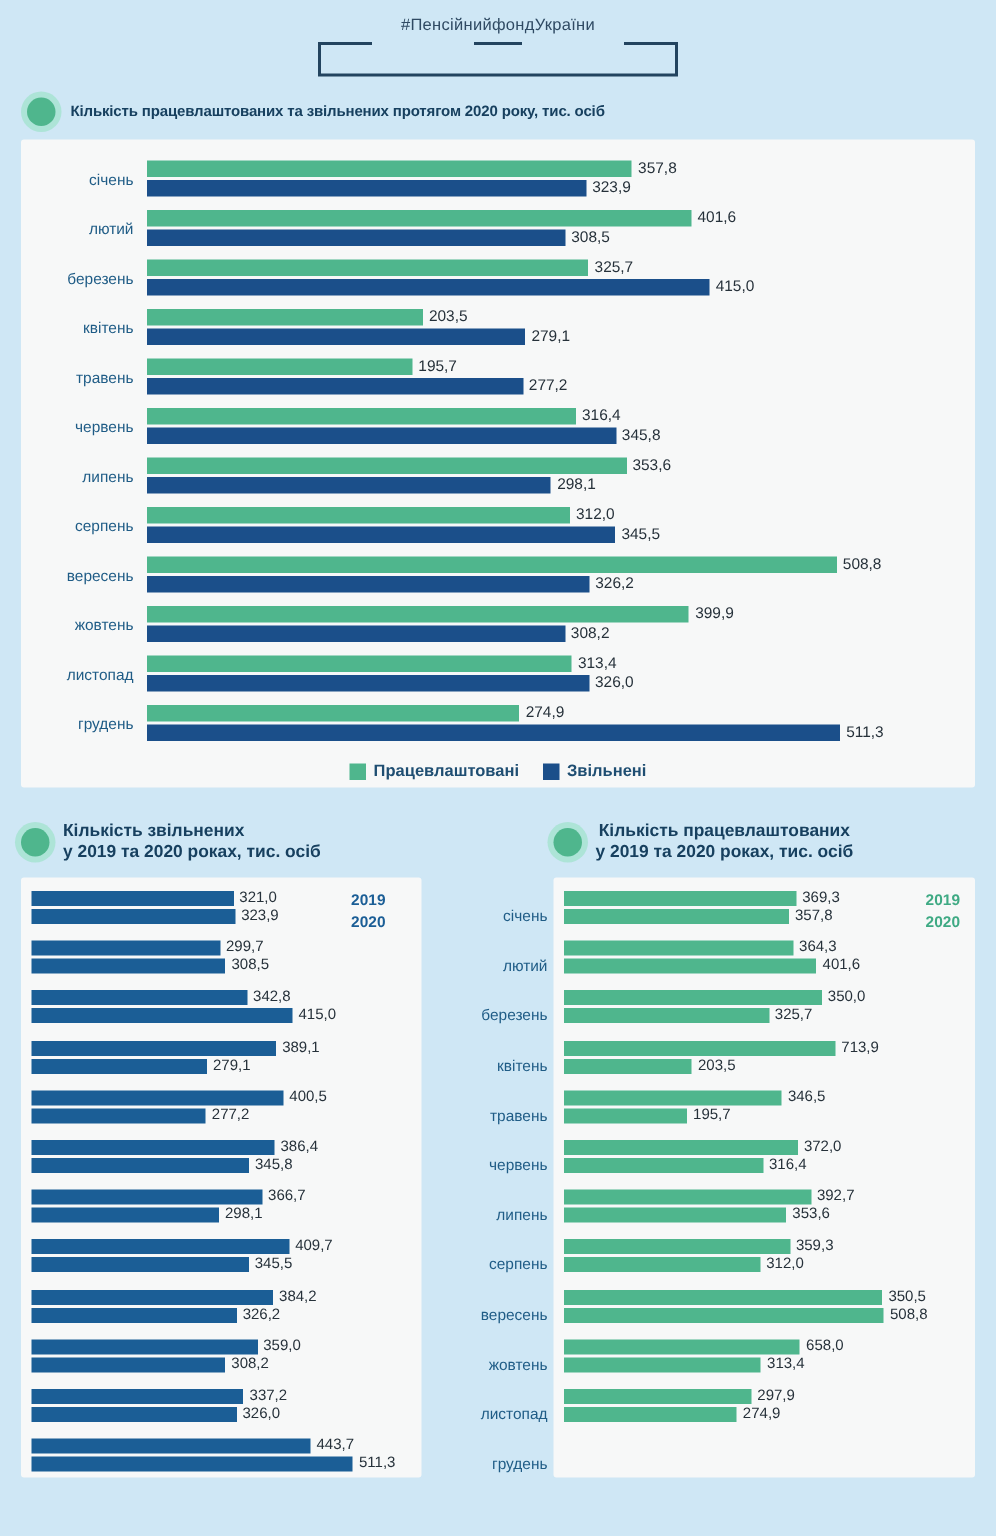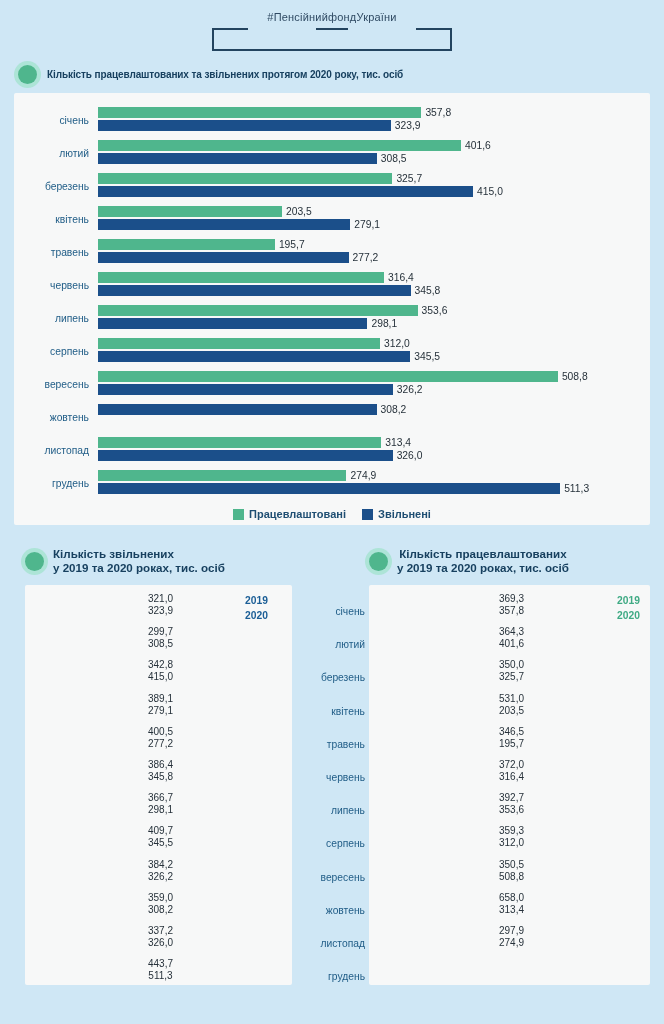--- a/index.html
+++ b/index.html
@@ -147,21 +147,21 @@
     height: 11px;
     flex: 0 0 auto;
   }
   .legend-swatch.green { background: #4fb68d; }
   .legend-swatch.navy  { background: #1b4f8a; }
 
   
   .bottom {
     display: flex;
     margin-top: 14px;
-    padding: 0 0 0 11px;
+    padding: 0 0 0 0;
     height: 460px;
   }
   .bottom-col {
     width: 295px;
     flex: 0 0 295px;
     padding: 0 14px;
   }
   .bottom-col.right { padding: 0 14px 0 0; text-align: center; }
   .center-strip {
     flex: 1 1 auto;
@@ -201,21 +201,20 @@
   }
   .s-row {
     height: 33.2px;
     position: relative;
   }
   .s-line {
     height: 10px;
     display: flex;
     align-items: center;
     margin-bottom: 2px;
-    flex-direction: column;
   }
   .s-bar { height: 10px; }
   .s-bar.navy  { background: #1b5e96; }
   .s-bar.green { background: #4fb68d; }
   .s-val {
     font-size: 10px;
     color: #26313a;
     margin-left: 4px;
     white-space: nowrap;
     line-height: 10px;
@@ -358,20 +357,24 @@
           </div>
           <div class="bar-line">
             <div class="bar navy" style="width: 294.835px;"></div>
             <span class="bar-val">326,2</span>
           </div>
         </div>
       </div>
       <div class="m-row">
         <div class="m-label">жовтень</div>
         <div class="m-bars">
+          <div class="bar-line">
+            <div class="bar green" style="width: 361.448px;"></div>
+            <span class="bar-val">399,9</span>
+          </div>
           <div class="bar-line">
             <div class="bar navy" style="width: 278.565px;"></div>
             <span class="bar-val">308,2</span>
           </div>
         </div>
       </div>
       <div class="m-row">
         <div class="m-label">листопад</div>
         <div class="m-bars">
           <div class="bar-line">
@@ -607,21 +610,21 @@
               <span class="s-val">350,0</span>
             </div>
             <div class="s-line">
               <div class="s-bar green" style="width: 136.543px;"></div>
               <span class="s-val">325,7</span>
             </div>
           </div>
           <div class="s-row">
             <div class="s-line">
               <div class="s-bar green" style="width: 180.898px;"></div>
-              <span class="s-val">531,0</span>
+              <span class="s-val">713,9</span>
             </div>
             <div class="s-line">
               <div class="s-bar green" style="width: 85.3135px;"></div>
               <span class="s-val">203,5</span>
             </div>
           </div>
           <div class="s-row">
             <div class="s-line">
               <div class="s-bar green" style="width: 145.263px;"></div>
               <span class="s-val">346,5</span>

